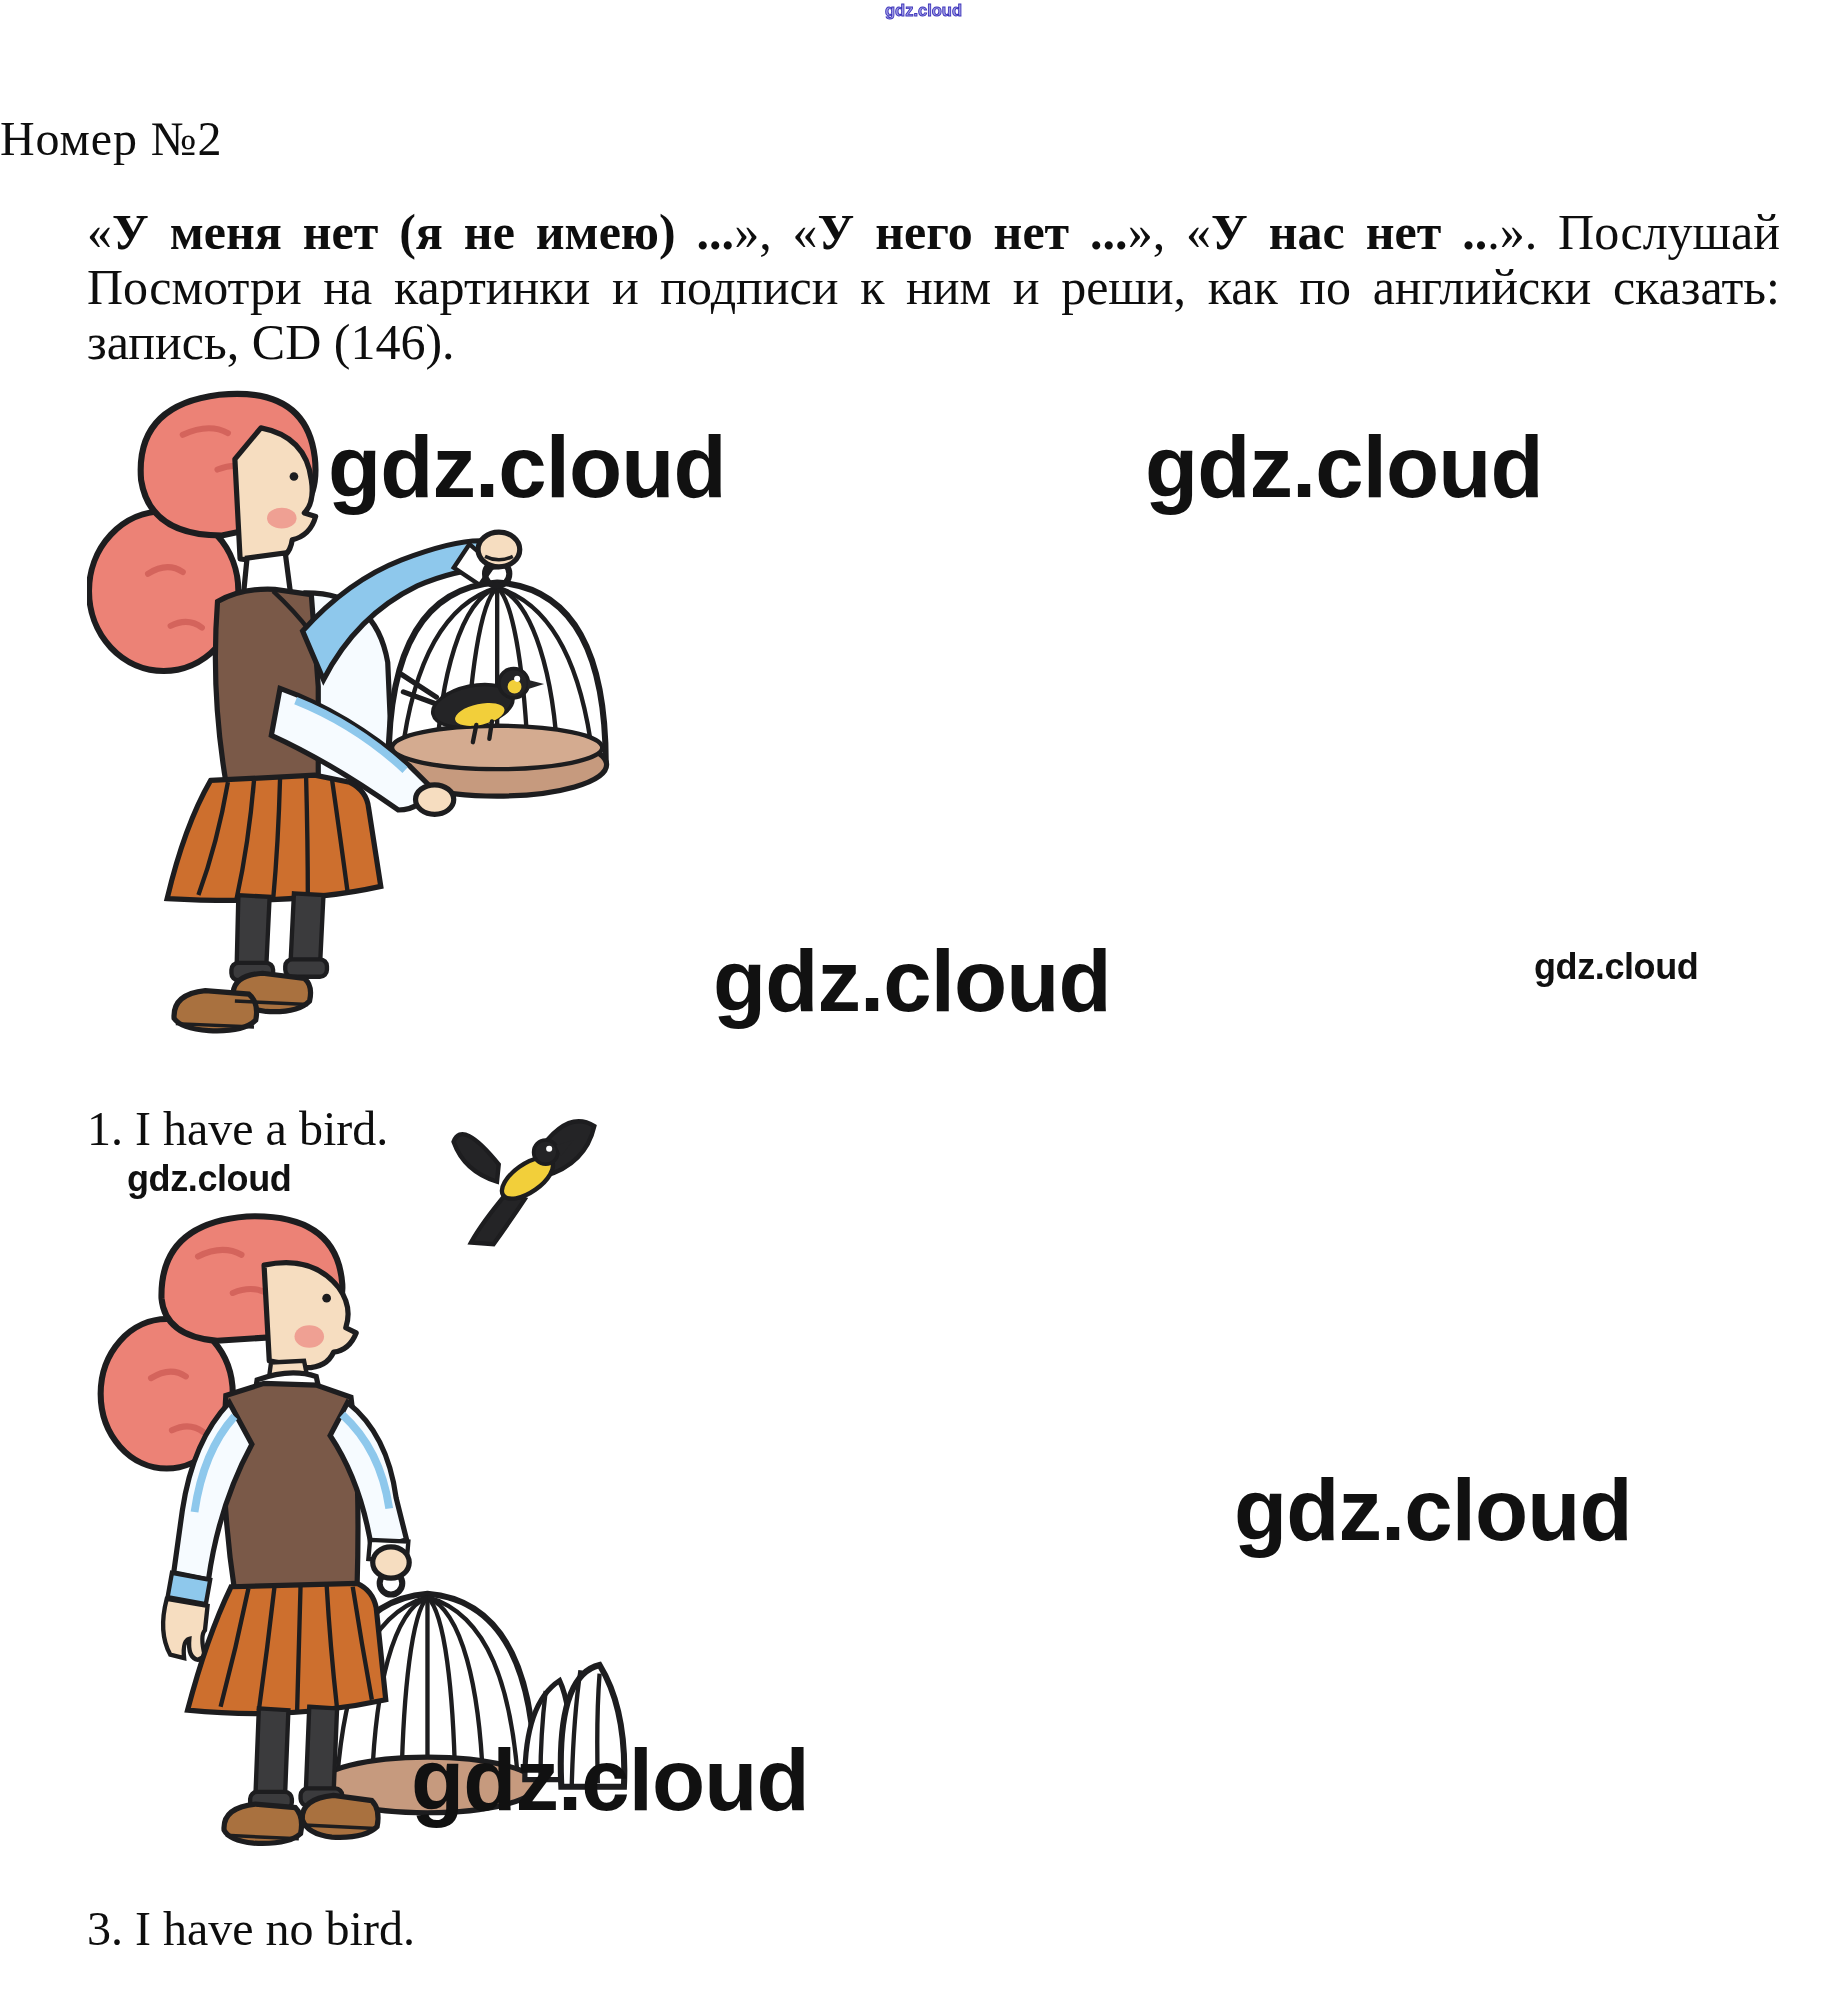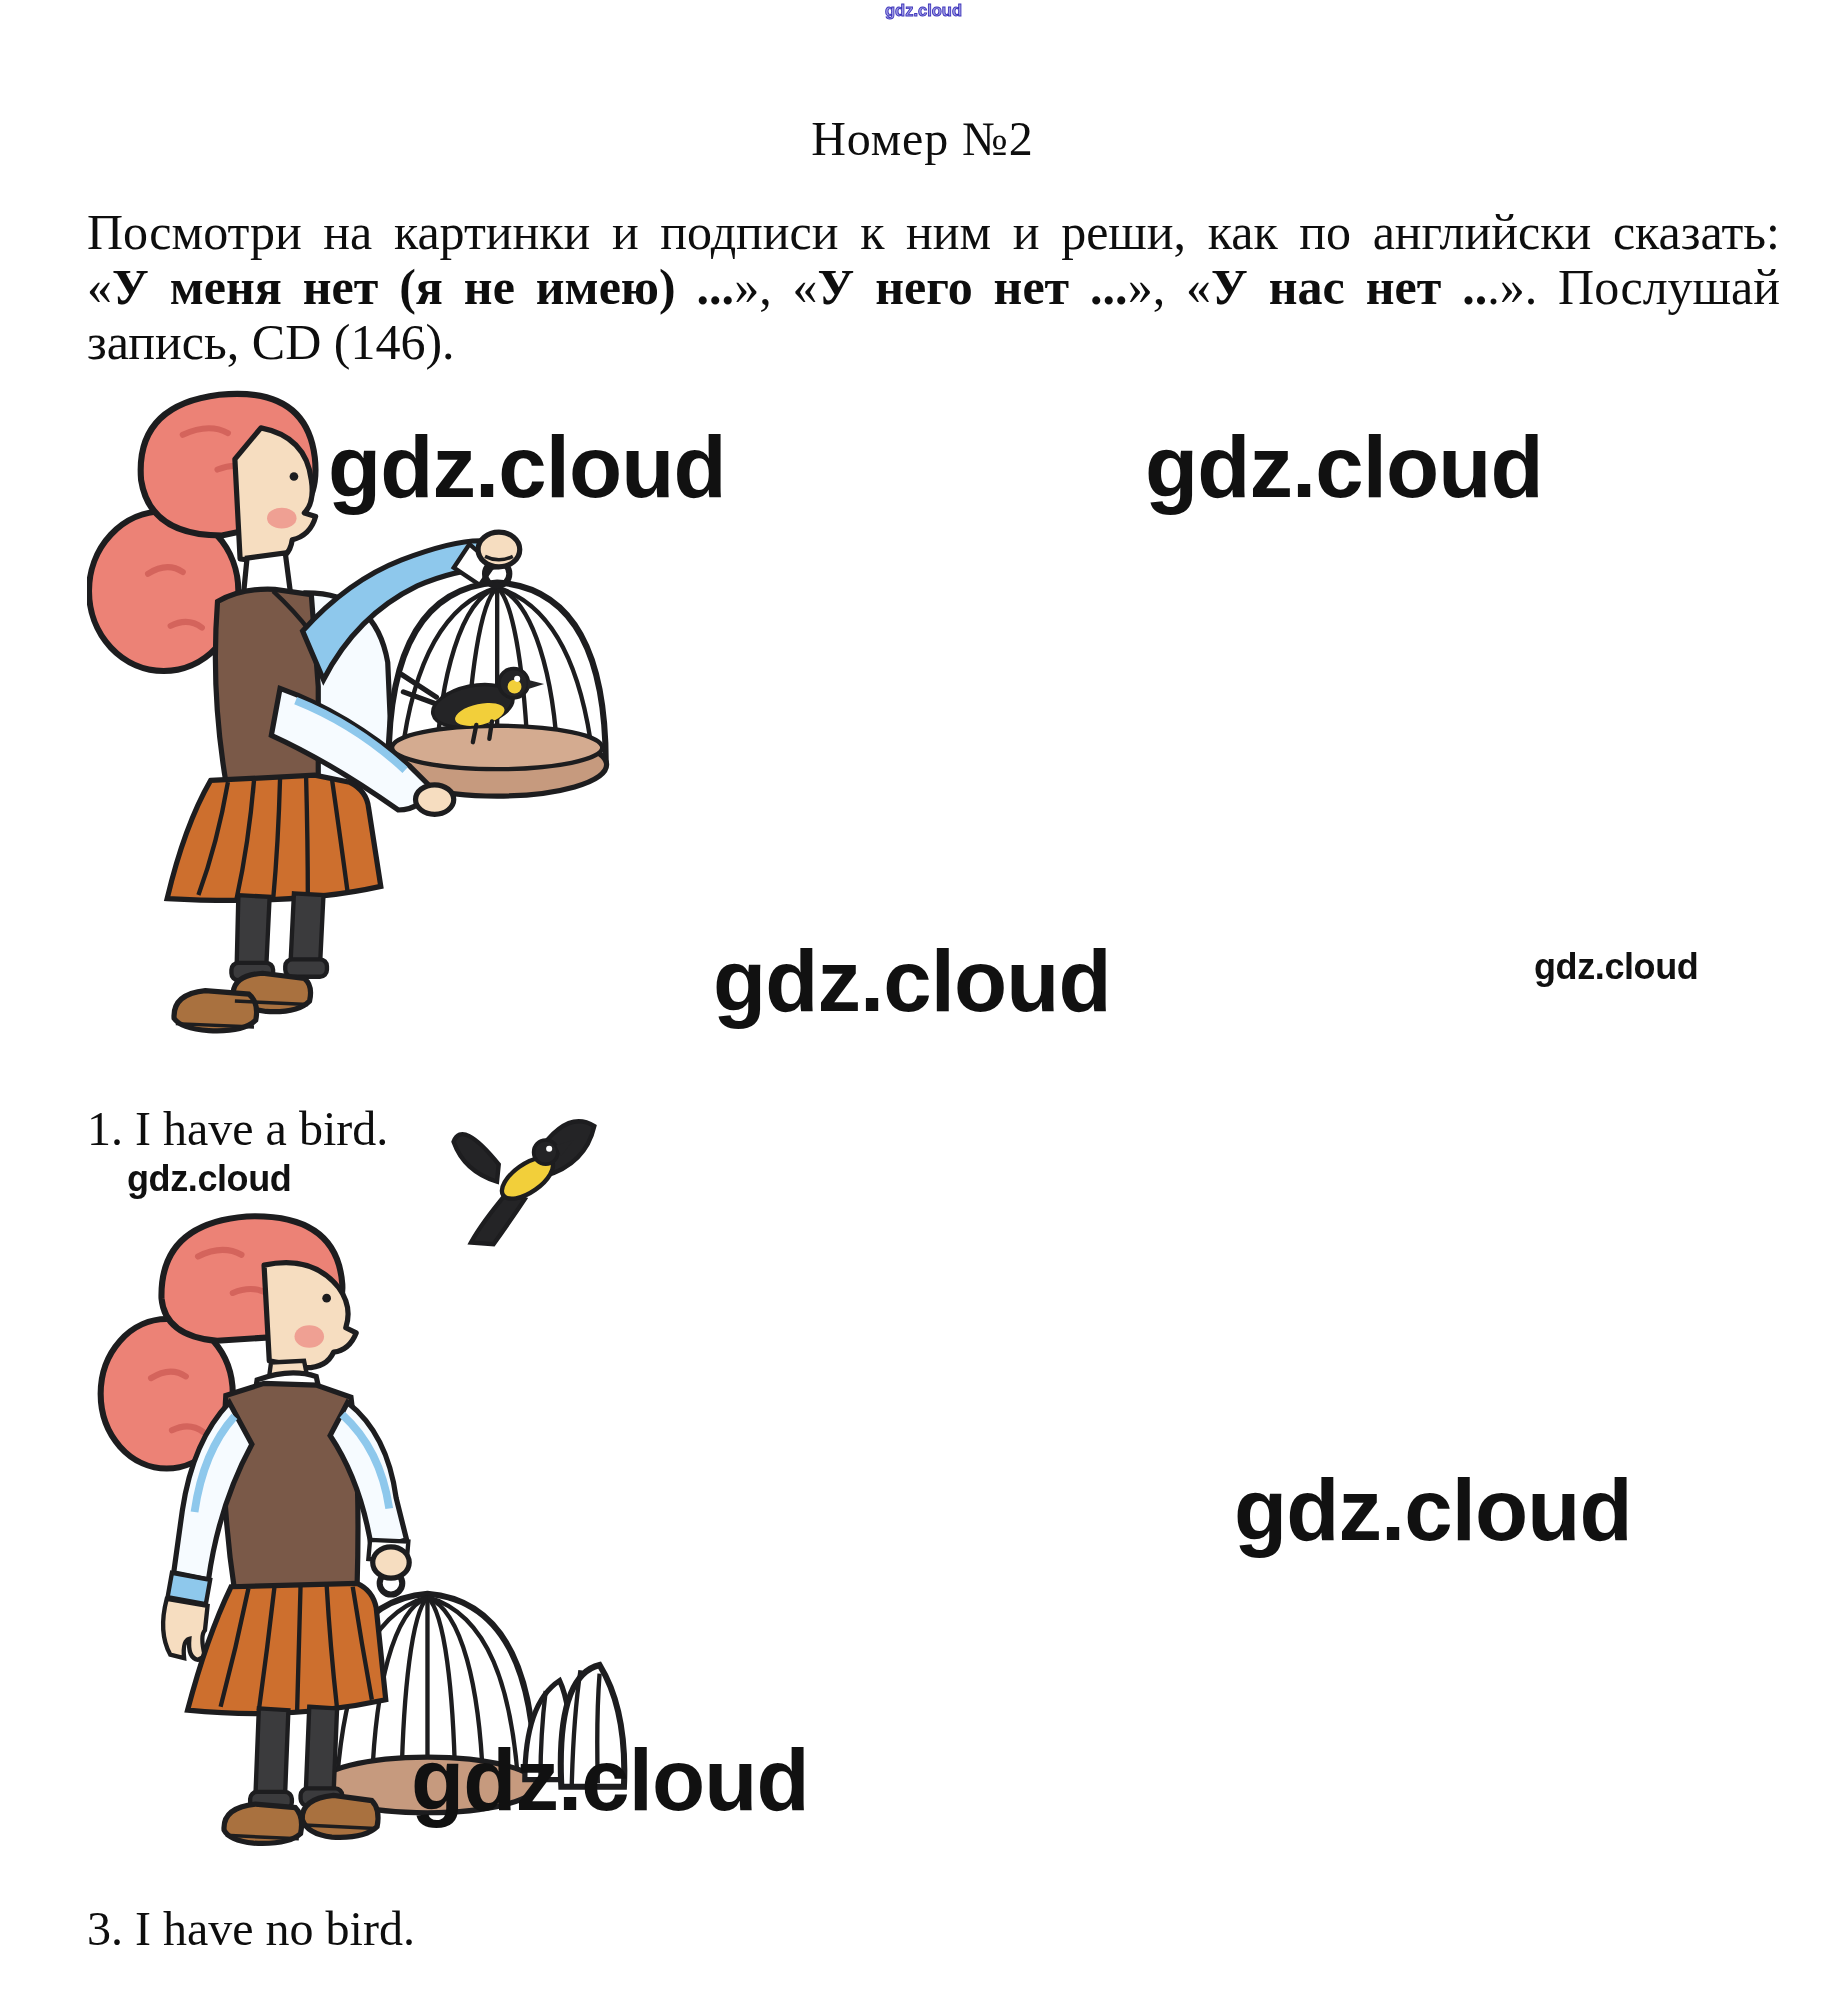--- a/index.html
+++ b/index.html
@@ -2,21 +2,21 @@
 <html style="--c-watermark: #111111; --c-watermark-top: #3c34bb; --c-outline: #1d1d1f; --c-hair: #ec8276; --c-hair-shade: #d4645c; --c-skin: #f6ddc0; --c-cheek: #efa093; --c-sleeve: #8ec8ec; --c-blouse: #f6fbff; --c-vest: #7a5948; --c-skirt: #cd6f2e; --c-tights: #3b3b3d; --c-shoes: #a9713f; --c-cage-floor: #c69a7e; --c-cage-floor-top: #d4ab90; --c-bird-body: #242426; --c-bird-yellow: #f2cf3a;font-size:14px"><head>
 <meta charset="utf-8">
 <style>
   html,body{margin:0;padding:0;}
   body{
     width:1845px;height:1993px;position:relative;background:#ffffff;
     font-family:"Liberation Serif",serif;color:#0e0e0e;overflow:hidden;
   }
   .page{position:absolute;inset:0;}
   .title{
-    position:absolute;top:111px;left:0;width:100%;text-align:center;
+    position:absolute;top:111px;left:0;width:100%;text-align:left;
     font-size:48px;font-weight:400;margin:0;letter-spacing:0.9px;
   }
   .instruction{
     position:absolute;top:205px;left:87px;width:1693px;
     font-size:50px;line-height:55px;
   }
   .iline{margin:0;}
   .just{text-align:justify;text-align-last:justify;}
   .iline b{font-weight:700;}
   .caption{position:absolute;left:87px;font-size:48px;line-height:52px;z-index:3;}
@@ -48,22 +48,22 @@
 </head>
 <body>
 
 <div class="page">
 
   <div class="wm" id="wm-top">gdz.cloud</div>
 
   <h1 class="title">Номер №2</h1>
 
   <div class="instruction">
+    <p class="iline just"><span>«</span><b>У меня нет (я не имею) ...</b><span>», «</span><b>У него нет ...</b><span>», «</span><b>У нас нет ..</b><span>.». Послушай</span></p>
     <p class="iline just"><span>Посмотри на картинки и подписи к ним и реши, как по английски сказать:</span></p>
-    <p class="iline just"><span>«</span><b>У меня нет (я не имею) ...</b><span>», «</span><b>У него нет ...</b><span>», «</span><b>У нас нет ..</b><span>.». Послушай</span></p>
     <p class="iline"><span>запись, CD (146).</span></p>
   </div>
 
   <div class="fig" id="fig-1">
     <svg viewBox="0 0 612 768">
       <g>
 
         <ellipse cx="88" cy="250" rx="86" ry="92" style="fill:var(--c-hair);stroke:var(--c-outline);stroke-width:7"></ellipse>
 
         <path d="M62,122 Q55,36 152,24 Q252,14 262,96 Q268,150 230,170 L155,186 Q72,186 62,122 Z" style="fill:var(--c-hair);stroke:var(--c-outline);stroke-width:7"></path>

